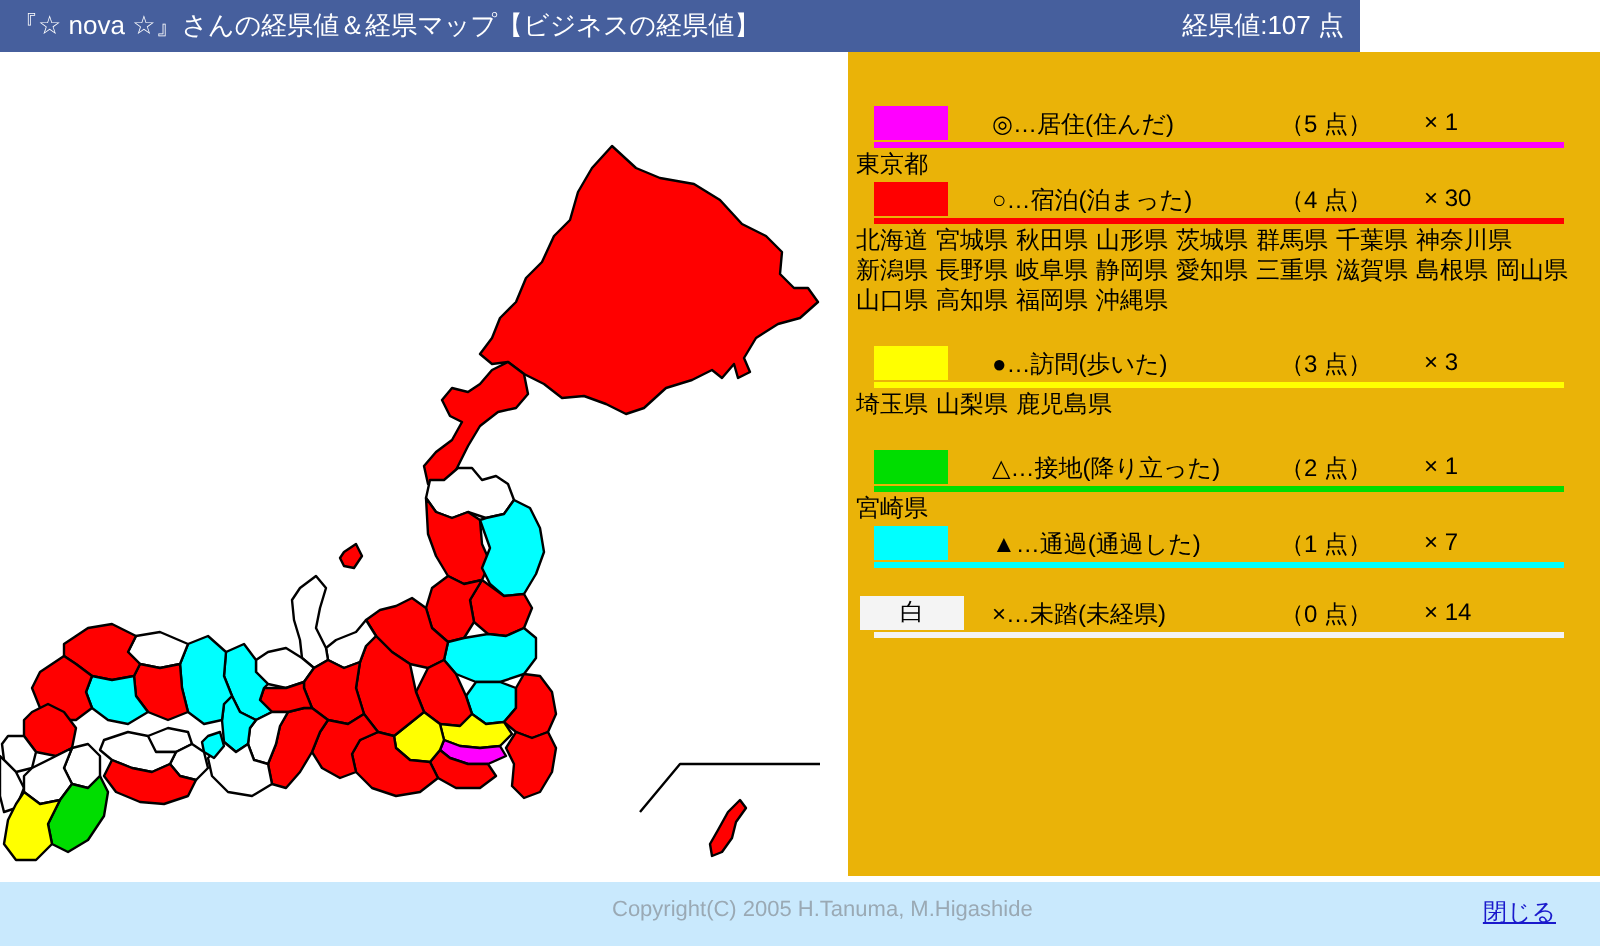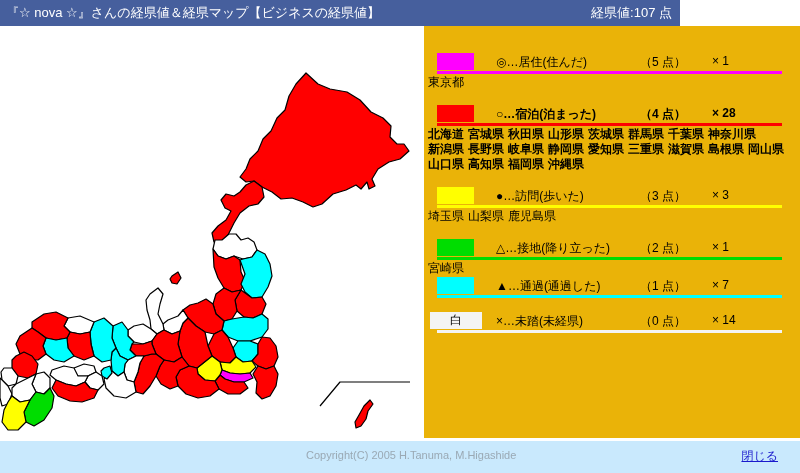--- a/index.html
+++ b/index.html
@@ -302,26 +302,26 @@
     <div class="legend-head">
       <div class="swatch" style="background:#ff00ff;"></div>
       <div class="legend-symbol">◎…居住(住んだ)</div>
       <div class="legend-points">（5 点）</div>
       <div class="legend-count">× 1</div>
       <div class="legend-rule" style="background:#ff00ff;"></div>
     </div>
     <div class="legend-prefs"><span>東京都</span></div>
   </div>
 
-  <div class="legend-group" style="margin-top:14px;font-weight:bold;">
+  <div class="legend-group" style="margin-top:0;">
     <div class="legend-head">
       <div class="swatch" style="background:#ff0000;"></div>
       <div class="legend-symbol">○…宿泊(泊まった)</div>
       <div class="legend-points">（4 点）</div>
-      <div class="legend-count">× 28</div>
+      <div class="legend-count">× 30</div>
       <div class="legend-rule" style="background:#ff0000;"></div>
     </div>
     <div class="legend-prefs"><span>北海道</span><span>宮城県</span><span>秋田県</span><span>山形県</span><span>茨城県</span><span>群馬県</span><span>千葉県</span><span>神奈川県</span><span>新潟県</span><span>長野県</span><span>岐阜県</span><span>静岡県</span><span>愛知県</span><span>三重県</span><span>滋賀県</span><span>島根県</span><span>岡山県</span><span>山口県</span><span>高知県</span><span>福岡県</span><span>沖縄県</span></div>
   </div>
 
   <div class="legend-group" style="margin-top:14px;">
     <div class="legend-head">
       <div class="swatch" style="background:#ffff00;"></div>
       <div class="legend-symbol">●…訪問(歩いた)</div>
       <div class="legend-points">（3 点）</div>

